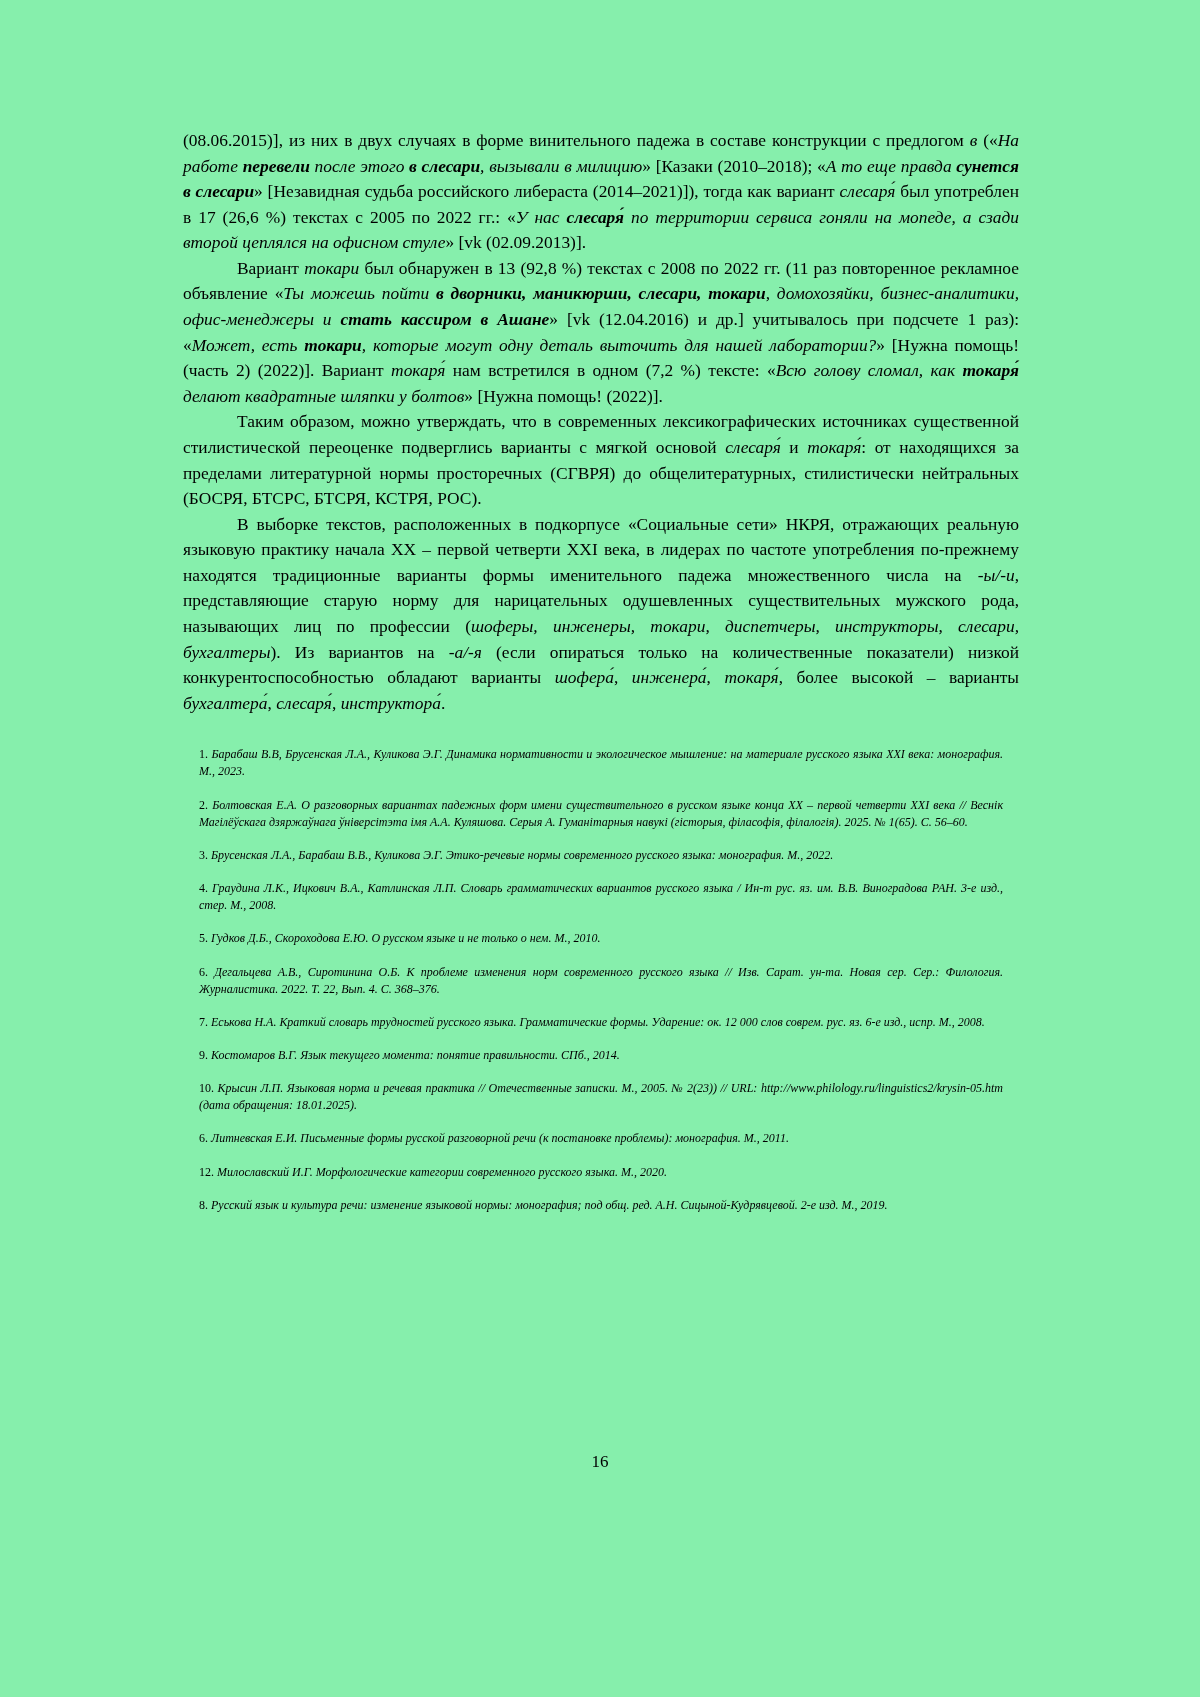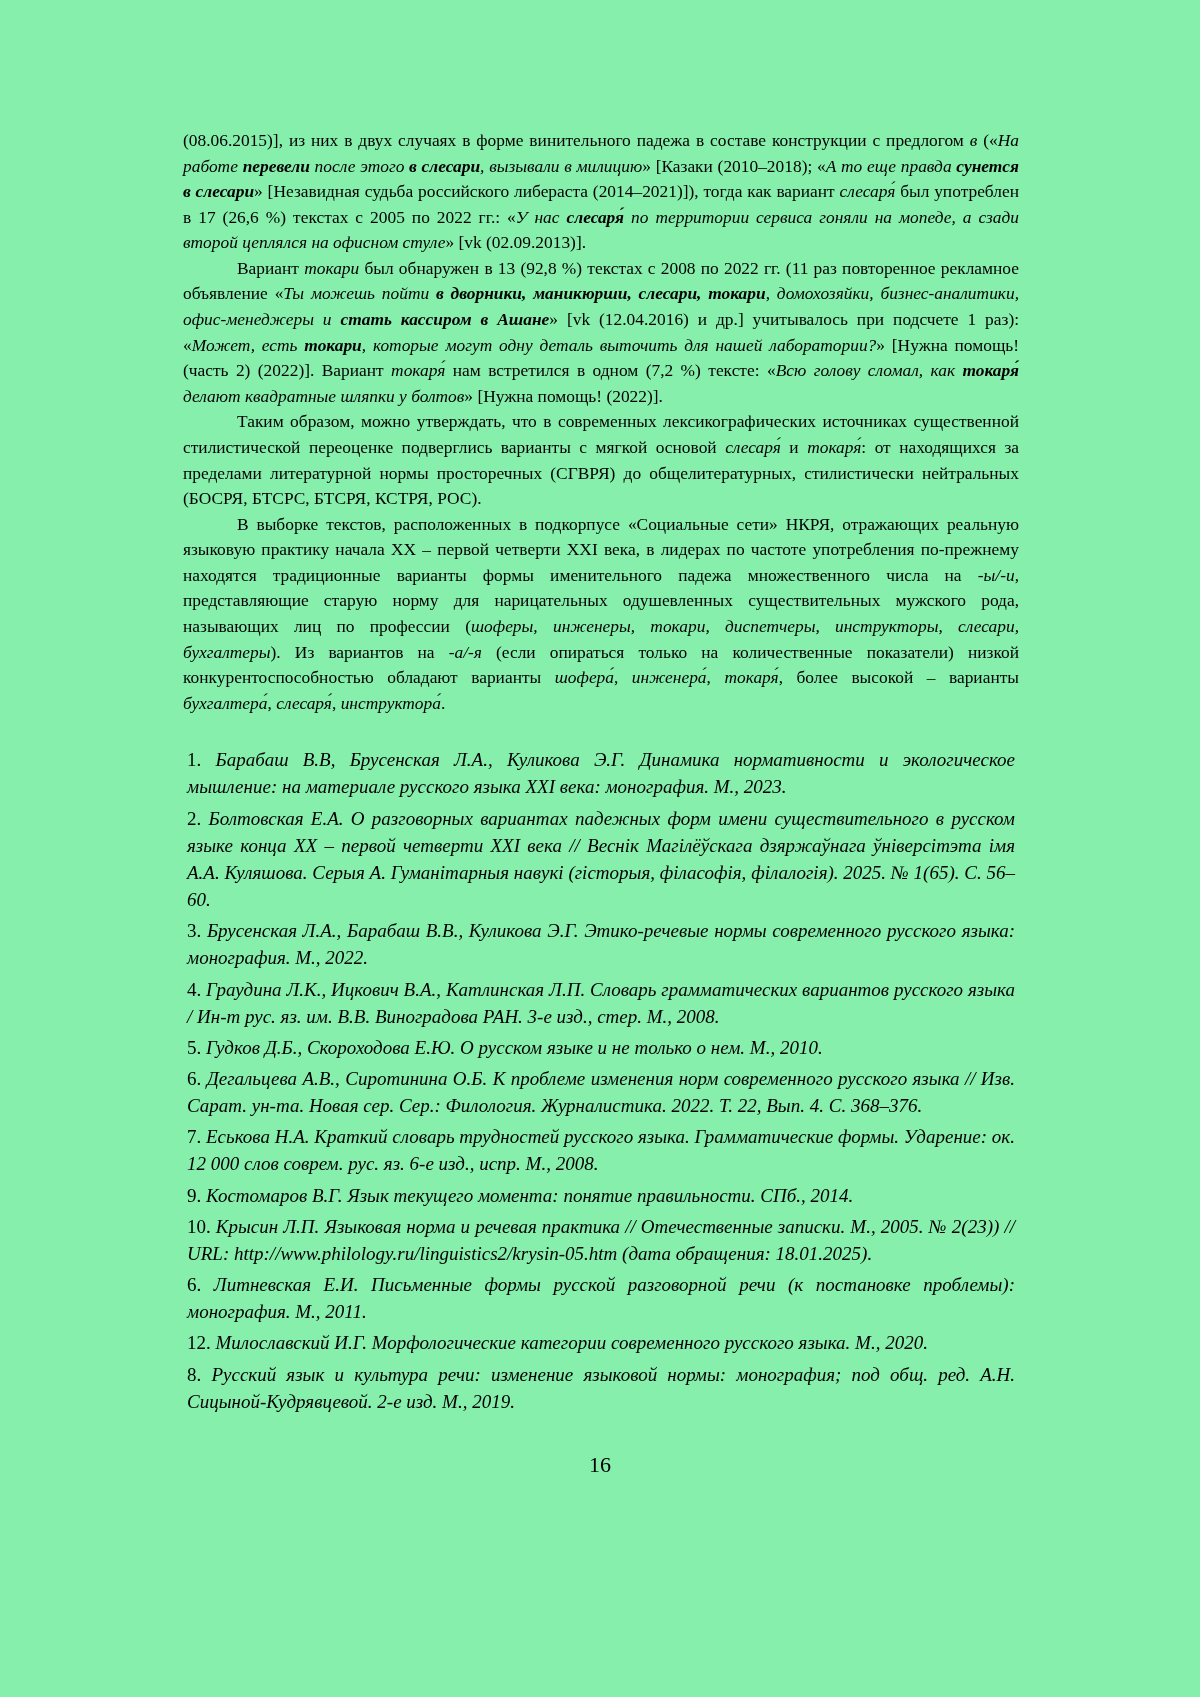--- a/index.html
+++ b/index.html
@@ -31,38 +31,38 @@
     text-indent: 0;
     hyphens: auto;
   }
   .body-text p.indent {
     text-indent: 54px;
   }
   .refs {
     margin-top: 30px;
   }
   .refs p {
-    margin: 4px;
-    font-size: 19px;
+    margin: 16px;
+    font-size: 12px;
     line-height: 1.43;
     text-align: justify;
     font-style: italic;
   }
   .refs p .up {
     font-style: normal;
   }
   i { font-style: italic; }
   b { font-weight: bold; }
   .pageno {
     position: absolute;
     left: 0;
     right: 0;
     top: 1452px;
     text-align: center;
-    font-size: 22px;
+    font-size: 17px;
     font-family: "Liberation Serif", "DejaVu Serif", serif;
   }
 </style>
 </head>
 <body>
 
 <div class="page">
 
   <div class="content">
 

